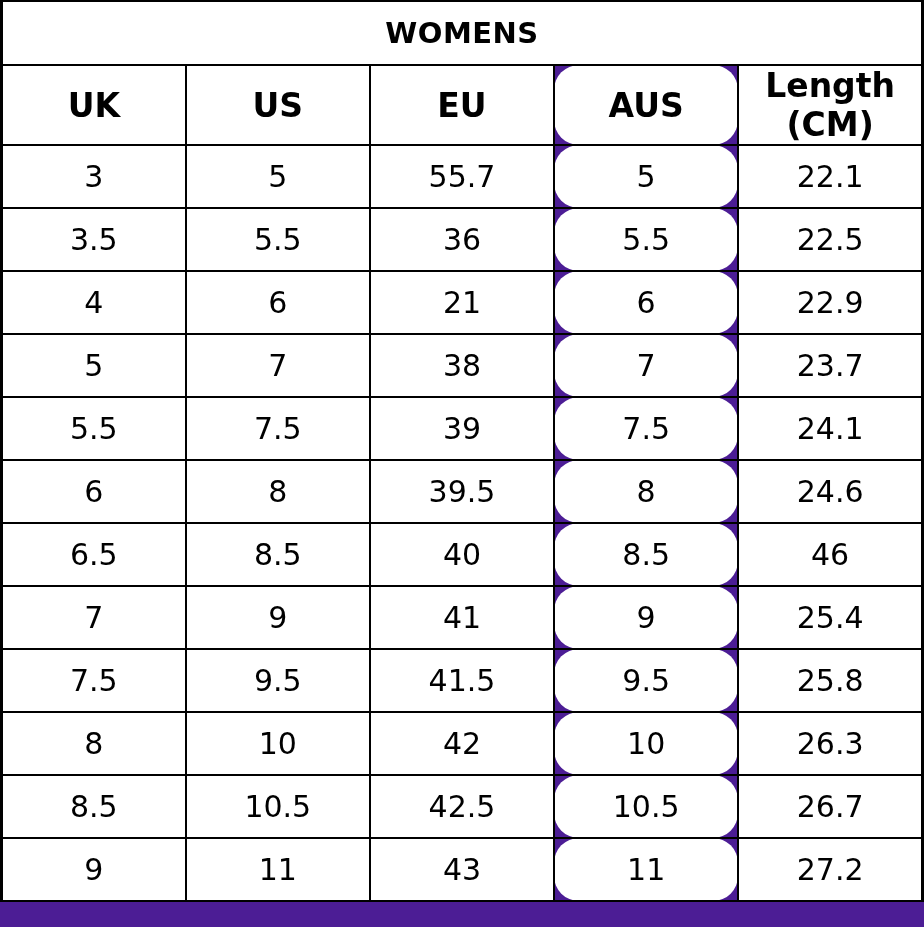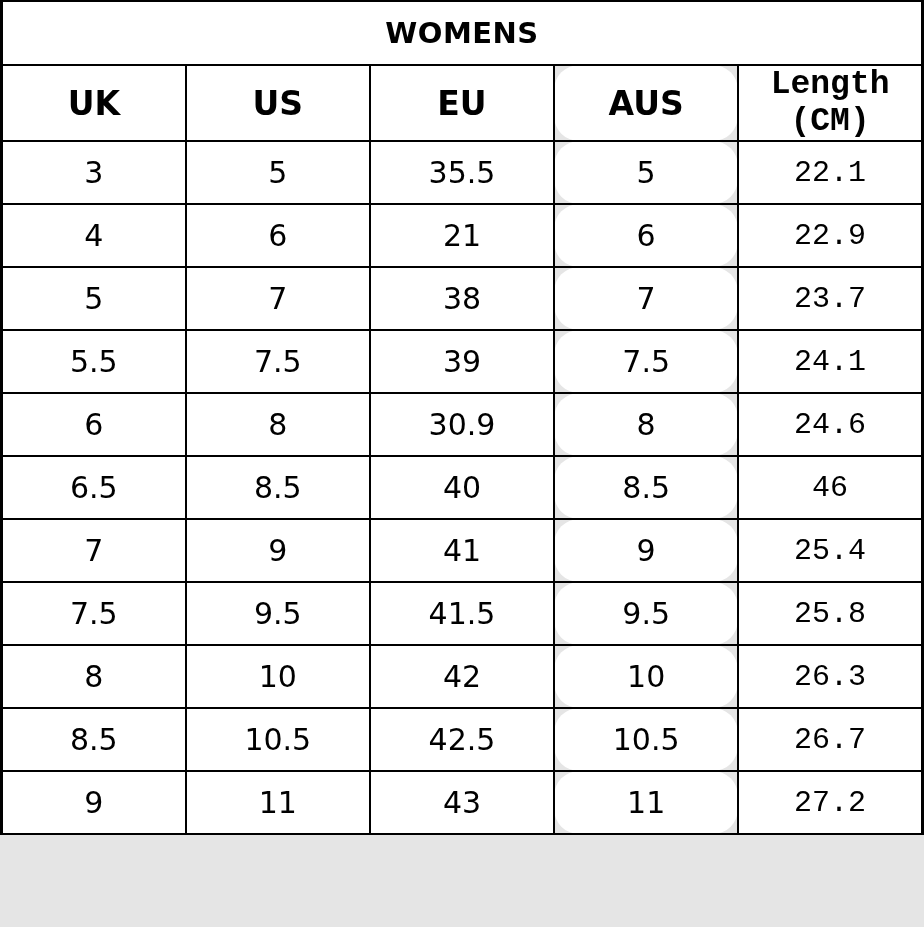--- a/index.html
+++ b/index.html
@@ -12,21 +12,21 @@
     height: 927px;
     font-family: "DejaVu Sans", sans-serif;
     color: #000000;
     overflow: hidden;
   }
   .sheet {
     width: 924px;
     height: 927px;
     box-sizing: border-box;
     position: relative;
-    background: #e5e5e5;
+    background: #4c1d95;
   }
   table.size-table {
     width: 924px;
     border-collapse: collapse;
     table-layout: fixed;
   }
   table.size-table td,
   table.size-table th {
     border: 2px solid #000000;
     text-align: center;
@@ -54,21 +54,21 @@
     font-size: 30px;
     font-weight: normal;
   }
   tr.data-row td {
     font-weight: normal;
   }
   .col-uk  { width: 134px; }
   .col-us  { width: 159px; }
   .col-eu  { width: 192px; }
   .col-aus { width: 158px; border-radius: 25px; }
-  .col-len { width: 281px; font-family: Liberation Mono, monospace; }
+  .col-len { width: 281px; }
 </style>
 </head>
 <body>
 
 <div class="sheet">
   <table class="size-table">
     <tbody>
       <tr>
         <td class="title-cell" colspan="5">WOMENS</td>
       </tr>
@@ -76,23 +76,30 @@
         <th class="head-cell col-uk">UK</th>
         <th class="head-cell col-us">US</th>
         <th class="head-cell col-eu">EU</th>
         <th class="head-cell col-aus">AUS</th>
         <th class="head-cell col-len">Length (CM)</th>
       </tr>
 
       <tr class="data-row">
         <td class="data-cell col-uk">3</td>
         <td class="data-cell col-us">5</td>
-        <td class="data-cell col-eu">35.5</td>
+        <td class="data-cell col-eu">55.7</td>
         <td class="data-cell col-aus">5</td>
         <td class="data-cell col-len">22.1</td>
+      </tr>
+      <tr class="data-row">
+        <td class="data-cell col-uk">3.5</td>
+        <td class="data-cell col-us">5.5</td>
+        <td class="data-cell col-eu">36</td>
+        <td class="data-cell col-aus">5.5</td>
+        <td class="data-cell col-len">22.5</td>
       </tr>
       <tr class="data-row">
         <td class="data-cell col-uk">4</td>
         <td class="data-cell col-us">6</td>
         <td class="data-cell col-eu">21</td>
         <td class="data-cell col-aus">6</td>
         <td class="data-cell col-len">22.9</td>
       </tr>
       <tr class="data-row">
         <td class="data-cell col-uk">5</td>
@@ -104,21 +111,21 @@
       <tr class="data-row">
         <td class="data-cell col-uk">5.5</td>
         <td class="data-cell col-us">7.5</td>
         <td class="data-cell col-eu">39</td>
         <td class="data-cell col-aus">7.5</td>
         <td class="data-cell col-len">24.1</td>
       </tr>
       <tr class="data-row">
         <td class="data-cell col-uk">6</td>
         <td class="data-cell col-us">8</td>
-        <td class="data-cell col-eu">30.9</td>
+        <td class="data-cell col-eu">39.5</td>
         <td class="data-cell col-aus">8</td>
         <td class="data-cell col-len">24.6</td>
       </tr>
       <tr class="data-row">
         <td class="data-cell col-uk">6.5</td>
         <td class="data-cell col-us">8.5</td>
         <td class="data-cell col-eu">40</td>
         <td class="data-cell col-aus">8.5</td>
         <td class="data-cell col-len">46</td>
       </tr>

